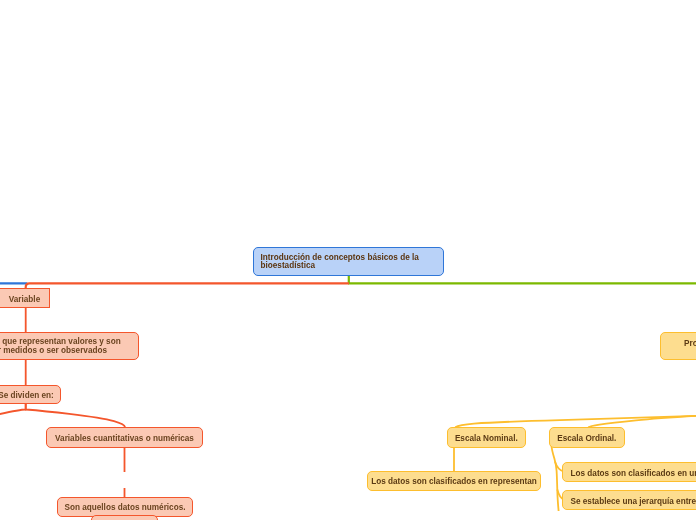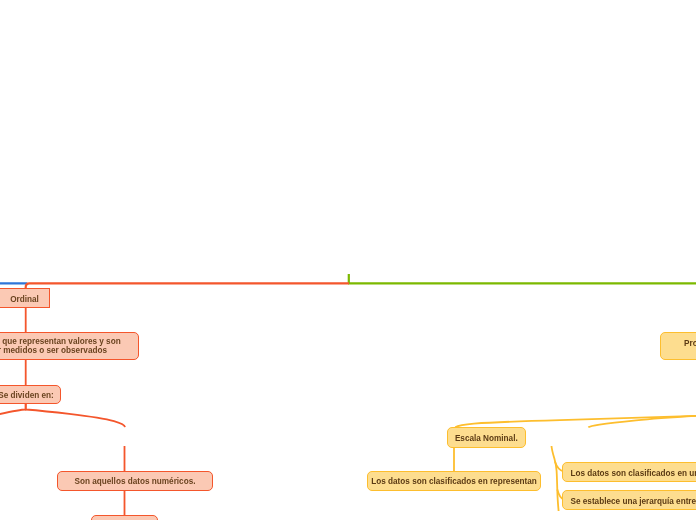--- a/index.html
+++ b/index.html
@@ -50,50 +50,59 @@
       <path d="M 706 415.2 C 686 416.4 660 417.8 636 420.3 C 620 421.9 608 423.3 599.5 424.6 C 593 425.6 589.6 426.4 588.3 427.3" stroke="#fdbe2e" stroke-width="1.8"></path>
 
       <path d="M 454 446 L 454 472" stroke="#fdbe2e" stroke-width="1.8"></path>
 
       <path d="M 551.5 446 C 551.8 450 553.2 454.5 554.6 459.5 C 556.2 465 556.4 468 556.6 471 C 557 478 557.2 486 557.4 493 C 557.6 500 558.2 506 558.6 511" stroke="#fdbe2e" stroke-width="1.8"></path>
       <path d="M 554.9 461.5 C 556.6 466.5 558.8 470.2 563.5 471.3" stroke="#fdbe2e" stroke-width="1.8"></path>
       <path d="M 557.3 489.5 C 558.6 494.5 560.6 498.6 564.2 499.8" stroke="#fdbe2e" stroke-width="1.8"></path>
     </g>
   </svg>
 
+  <div class="node n-root r5 lft" style="left:253px;top:247px;width:191px;height:28.5px;padding:5.5px 0 0 6.5px;align-items:flex-start;line-height:8.3px;">
+    <span><span>Introducción de conceptos básicos de la</span><br><span>bioestadística</span></span>
+  </div>
 
   <div class="node n-red r0 ctr" style="left:-1px;top:288px;width:51px;height:20px;">
-    <span>Ordinal</span>
+    <span>Variable</span>
   </div>
 
   <div class="node n-red r5 lft" style="left:-92px;top:332px;width:231px;height:27.5px;padding:5.3px 0 0 16px;align-items:flex-start;line-height:8.8px;">
     <span><span>Son características que representan valores y son</span><br><span>susceptibles de ser medidos o ser observados</span></span>
   </div>
 
   <div class="node n-red r5 ctr" style="left:-9px;top:384.5px;width:70px;height:19px;">
     <span>Se dividen en:</span>
   </div>
 
+  <div class="node n-red r5 ctr" style="left:46px;top:427px;width:157px;height:21px;">
+    <span>Variables cuantitativas o numéricas</span>
+  </div>
 
-  <div class="node n-red r5 ctr" style="left:57px;top:471px;width:156px;height:19.5px;justify-content:flex-end;">
+  <div class="node n-red r5 ctr" style="left:57px;top:497px;width:136px;height:19.5px;justify-content:flex-end;">
     <span>Son aquellos datos numéricos.</span>
   </div>
 
   <div class="node n-red r5 ctr" style="left:91px;top:514.5px;width:67px;height:19.5px;">
     <span></span>
   </div>
 
   <div class="node n-yel r5 lft" style="left:660px;top:332px;width:190px;height:28px;padding:0 0 0 23px;align-items:flex-start;padding-top:6px;">
     <span>Propiedades</span>
   </div>
 
   <div class="node n-yel r5 ctr" style="left:414.8px;top:427px;width:79px;height:21px;margin-left:32px;">
     <span>Escala Nominal.</span>
   </div>
 
+  <div class="node n-yel r5 ctr" style="left:548.8px;top:427px;width:76px;height:21px;">
+    <span>Escala Ordinal.</span>
+  </div>
 
   <div class="node n-yel r5 ctr" style="left:367px;top:471px;width:174px;height:19.5px;">
     <span>Los datos son clasificados en representan</span>
   </div>
 
   <div class="node n-yel r5 lft" style="left:562px;top:461.5px;width:176px;height:20.5px;padding:6.5px 0 0 7.5px;align-items:flex-start;">
     <span>Los datos son clasificados en un orden</span>
   </div>
 
   <div class="node n-yel r5 lft" style="left:562px;top:489.5px;width:176px;height:20.5px;padding:6.5px 0 0 7.5px;align-items:flex-start;">

